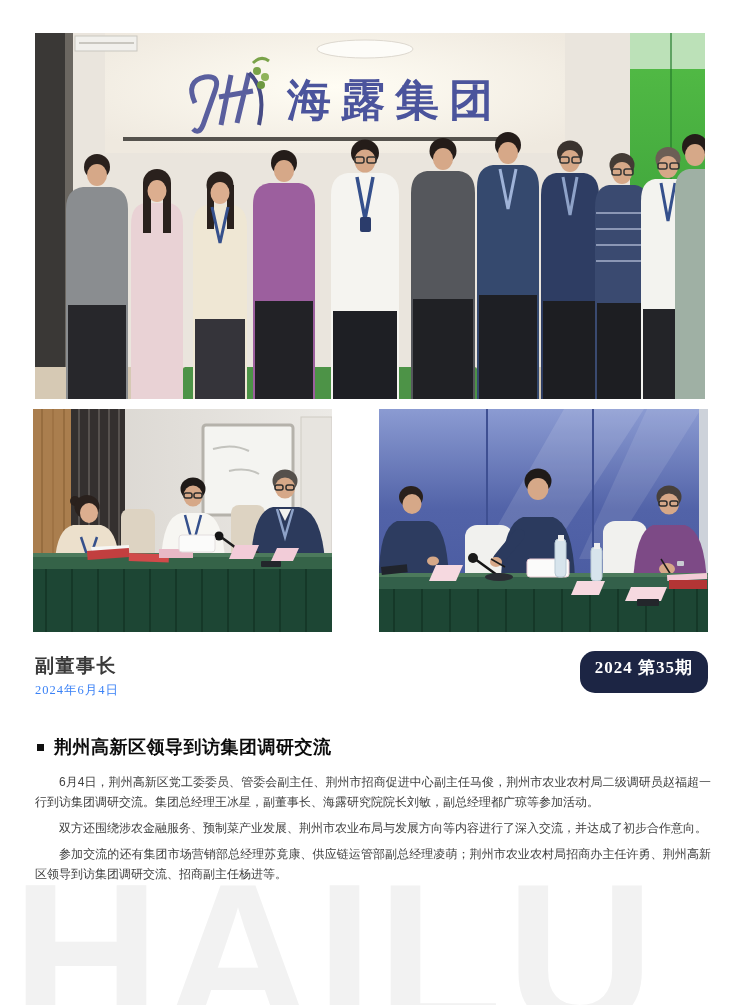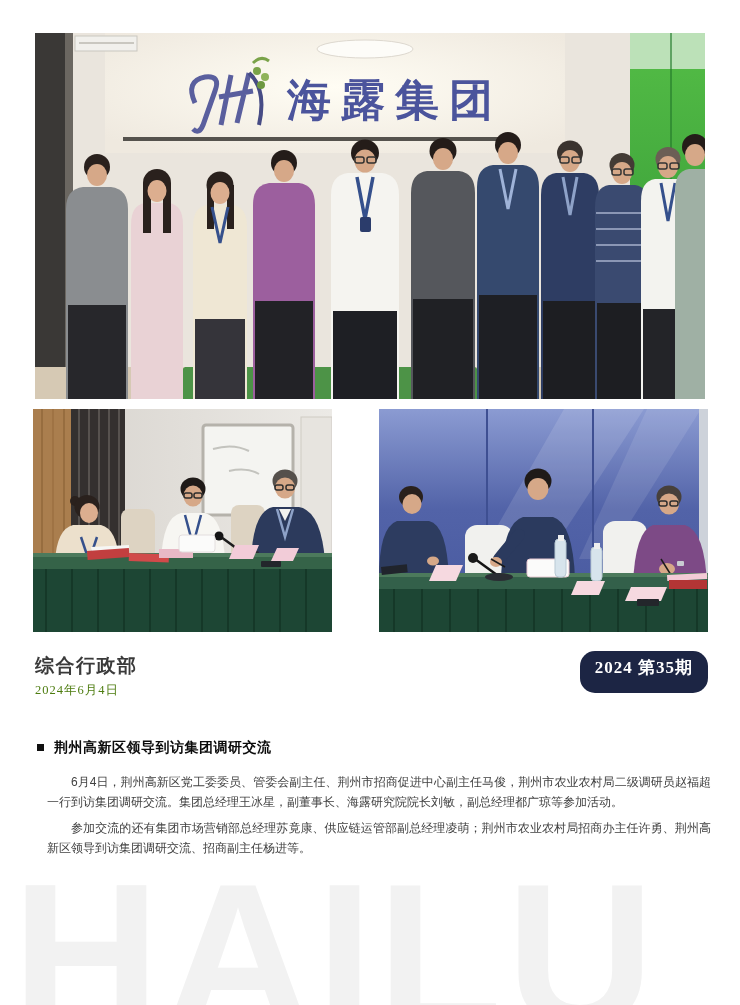--- a/index.html
+++ b/index.html
@@ -20,39 +20,39 @@
   #photo-left{left:33px;top:409px;width:299px;height:223px;}
   #photo-right{left:379px;top:409px;width:329px;height:223px;}
   .dept-title{
     position:absolute;left:35px;top:653px;z-index:1;
     font-family:"Liberation Serif","DejaVu Serif",serif;
     font-size:19px;font-weight:bold;color:#3a3a3a;letter-spacing:1.5px;
   }
   .dept-date{
     position:absolute;left:35px;top:682px;z-index:1;
     font-family:"Liberation Serif","DejaVu Serif",serif;
-    font-size:12.5px;color:#4d7c0f;letter-spacing:1px;
+    font-size:12.5px;color:#3b82f6;letter-spacing:1px;
   }
   .issue-badge{
     position:absolute;right:32px;top:651px;z-index:1;
     background:#1c2544;color:#ffffff;border-radius:15px;
     padding:5px 15px 14px 15px;
     font-family:"Liberation Serif","DejaVu Serif",serif;
     font-size:17px;font-weight:bold;letter-spacing:1px;
   }
   .article{position:absolute;left:35px;top:737px;width:676px;z-index:1;}
   .headline{display:flex;align-items:flex-start;margin-bottom:14px;}
   .headline .bullet{
     width:7px;height:7px;background:#101010;margin:7px 10px 0 2px;flex:0 0 auto;
   }
   .headline .title{
-    font-size:14px;font-weight:bold;color:#0c0c0c;line-height:21px;letter-spacing:0.5px;text-align:center;
+    font-size:18px;font-weight:bold;color:#0c0c0c;line-height:21px;letter-spacing:0.5px;text-align:center;
   }
   .article p{
-    margin:0 0 6px 12px;font-size:12px;line-height:20px;color:#414141;
+    margin:0 0 6px 0;font-size:12px;line-height:20px;color:#414141;
     text-indent:2em;text-align:justify;
   }
 </style>
 </head>
 <body>
 
 <div class="watermark">HAILU</div>
 
 <div class="photo" id="photo-top">
 <svg viewBox="0 0 670 366" width="670" height="366">
@@ -373,24 +373,25 @@
     <rect x="215" y="134" width="6" height="6" fill="#eeeeee"></rect>
     <polygon points="192,186 198,172 226,172 220,186" fill="#f6d9e0"></polygon>
     <polygon points="246,192 252,178 288,178 282,192" fill="#f6d9e0"></polygon>
     <rect x="288" y="166" width="40" height="6" fill="#f3cbd6" transform="rotate(-3 288 166)"></rect>
     <rect x="290" y="171" width="38" height="9" fill="#b33535"></rect>
     <rect x="258" y="190" width="22" height="7" rx="1" fill="#23262b"></rect>
   </g>
 </svg>
 </div>
 
-<div class="dept-title">综合行政部</div>
+<div class="dept-title">副董事长</div>
 <div class="dept-date">2024年6月4日</div>
 <div class="issue-badge">2024 第35期</div>
 
 <div class="article">
   <div class="headline">
     <span class="bullet"></span>
     <span class="title">荆州高新区领导到访集团调研交流</span>
   </div>
   <p>6月4日，荆州高新区党工委委员、管委会副主任、荆州市招商促进中心副主任马俊，荆州市农业农村局二级调研员赵福超一行到访集团调研交流。集团总经理王冰星，副董事长、海露研究院院长刘敏，副总经理都广琼等参加活动。</p>
+  <p>双方还围绕涉农金融服务、预制菜产业发展、荆州市农业布局与发展方向等内容进行了深入交流，并达成了初步合作意向。</p>
   <p>参加交流的还有集团市场营销部总经理苏竟康、供应链运管部副总经理凌萌；荆州市农业农村局招商办主任许勇、荆州高新区领导到访集团调研交流、招商副主任杨进等。</p>
 </div>
 
 </body></html>

